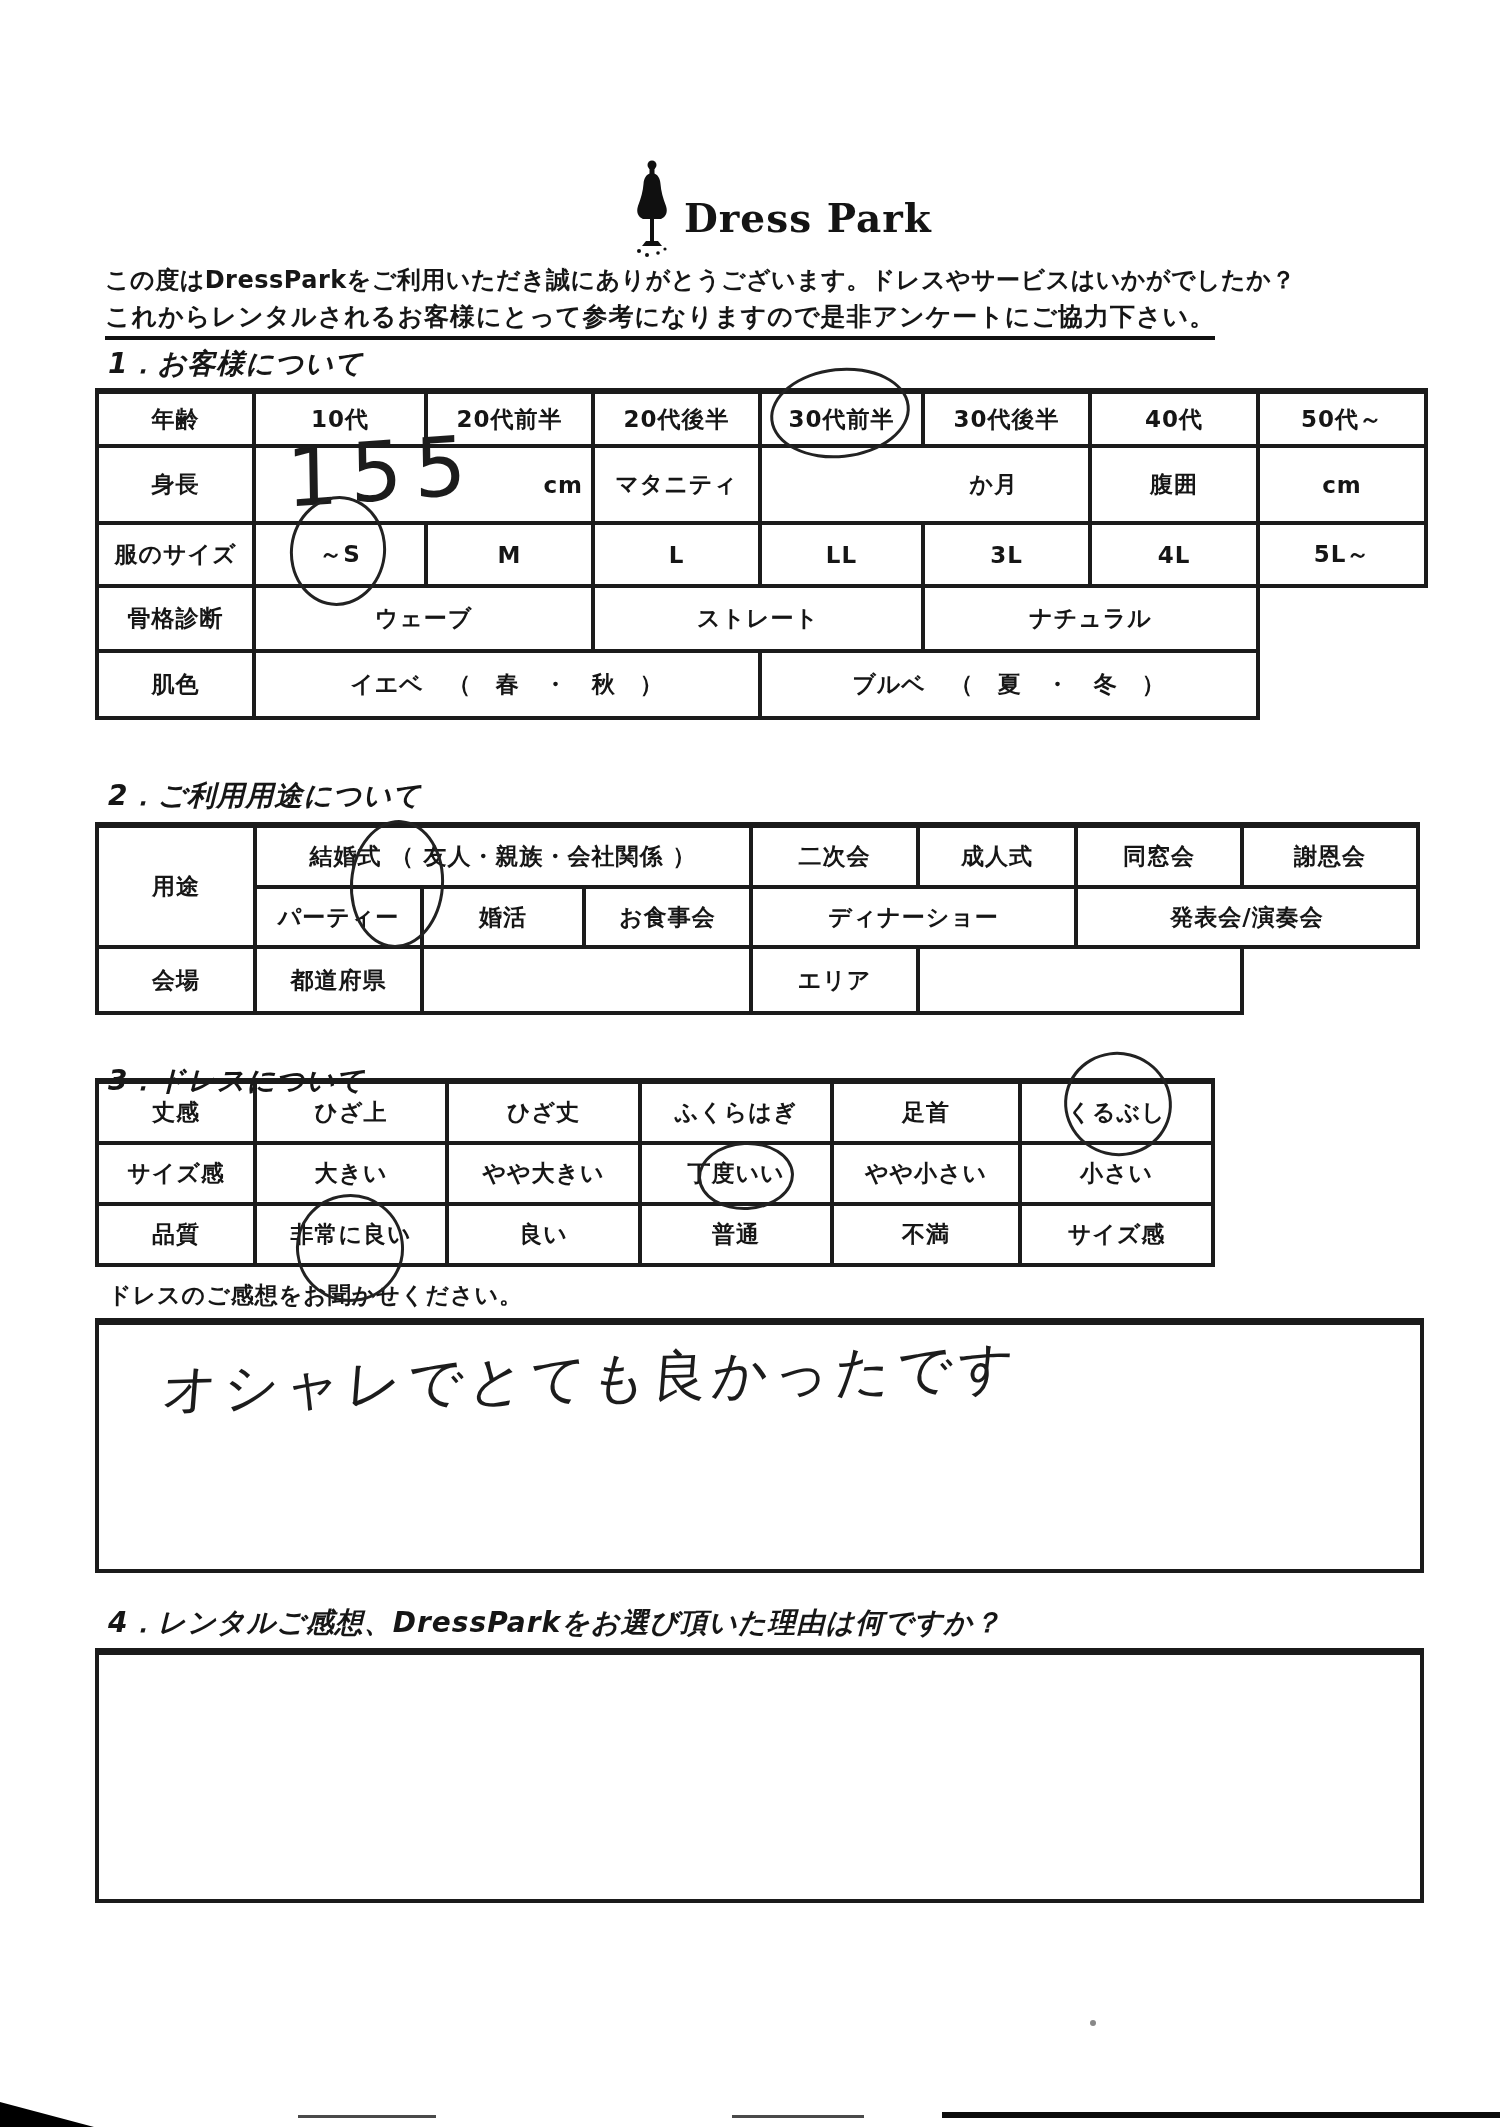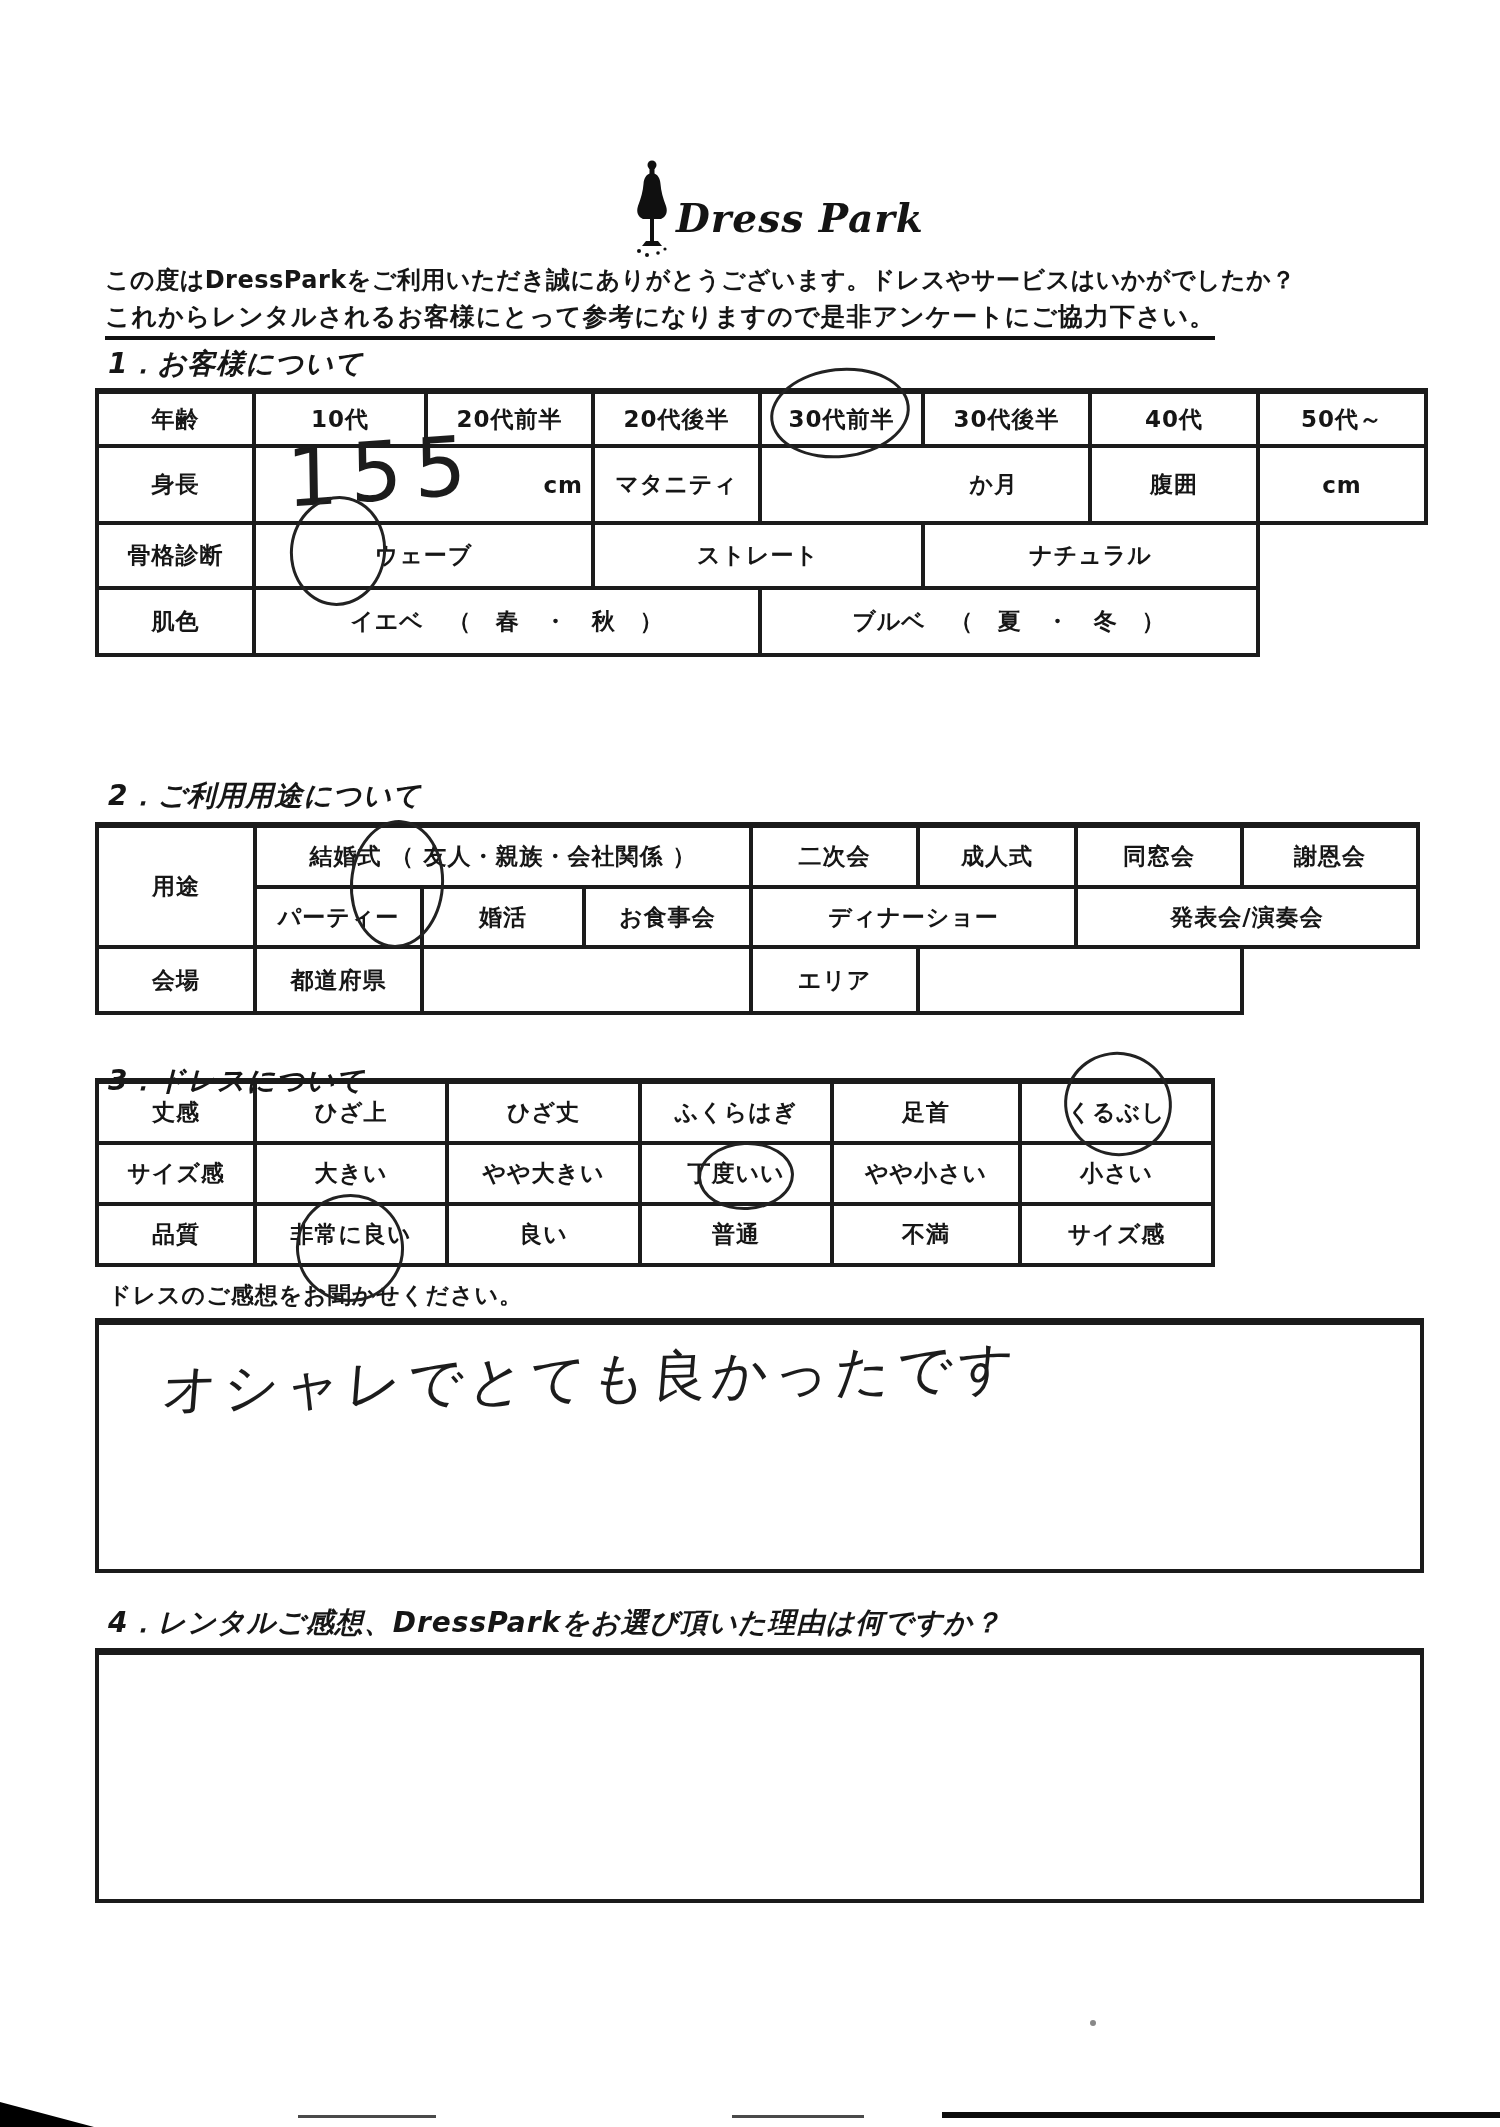--- a/index.html
+++ b/index.html
@@ -5,21 +5,21 @@
   html,body{margin:0;padding:0;background:#e8e8e8;}
   .page{
     position:relative;width:1500px;height:2127px;margin:0 auto;
     background:#ffffff;overflow:hidden;
     font-family:"DejaVu Sans","Liberation Sans",sans-serif;
     color:#161616;
   }
   .abs{position:absolute;}
 
   
-  .logo{position:absolute;left:634px;top:160px;display:flex;align-items:center;gap:6px;font-style:italic;}
+  .logo{position:absolute;left:634px;top:160px;display:flex;align-items:center;gap:14px;}
   .logo svg{display:block;}
   .brand-text{
     font-family:"DejaVu Serif","Liberation Serif",serif;
     font-size:39px;font-weight:bold;letter-spacing:1px;color:#141414;
     padding-top:18px;
   }
 
   
   .intro1{left:105px;top:264px;font-size:24px;font-weight:bold;letter-spacing:.5px;}
   .intro2{left:105px;top:300px;font-size:25px;font-weight:bold;letter-spacing:1px;
@@ -131,20 +131,30 @@
       <td>40代</td>
       <td>50代～</td>
     </tr>
     <tr style="height:77px">
       <td>身長</td>
       <td colspan="2" class="alignr"><span style="padding-right:8px">cm</span></td>
       <td>マタニティ</td>
       <td colspan="2" class="alignr"><span style="padding-right:70px">か月</span></td>
       <td>腹囲</td>
       <td>cm</td>
+    </tr>
+    <tr style="height:63px">
+      <td>服のサイズ</td>
+      <td>～S</td>
+      <td>M</td>
+      <td>L</td>
+      <td>LL</td>
+      <td>3L</td>
+      <td>4L</td>
+      <td>5L～</td>
     </tr>
     <tr style="height:65px">
       <td>骨格診断</td>
       <td colspan="2">ウェーブ</td>
       <td colspan="2">ストレート</td>
       <td colspan="2">ナチュラル</td>
       <td class="ghost"></td>
     </tr>
     <tr style="height:67px">
       <td>肌色</td>

